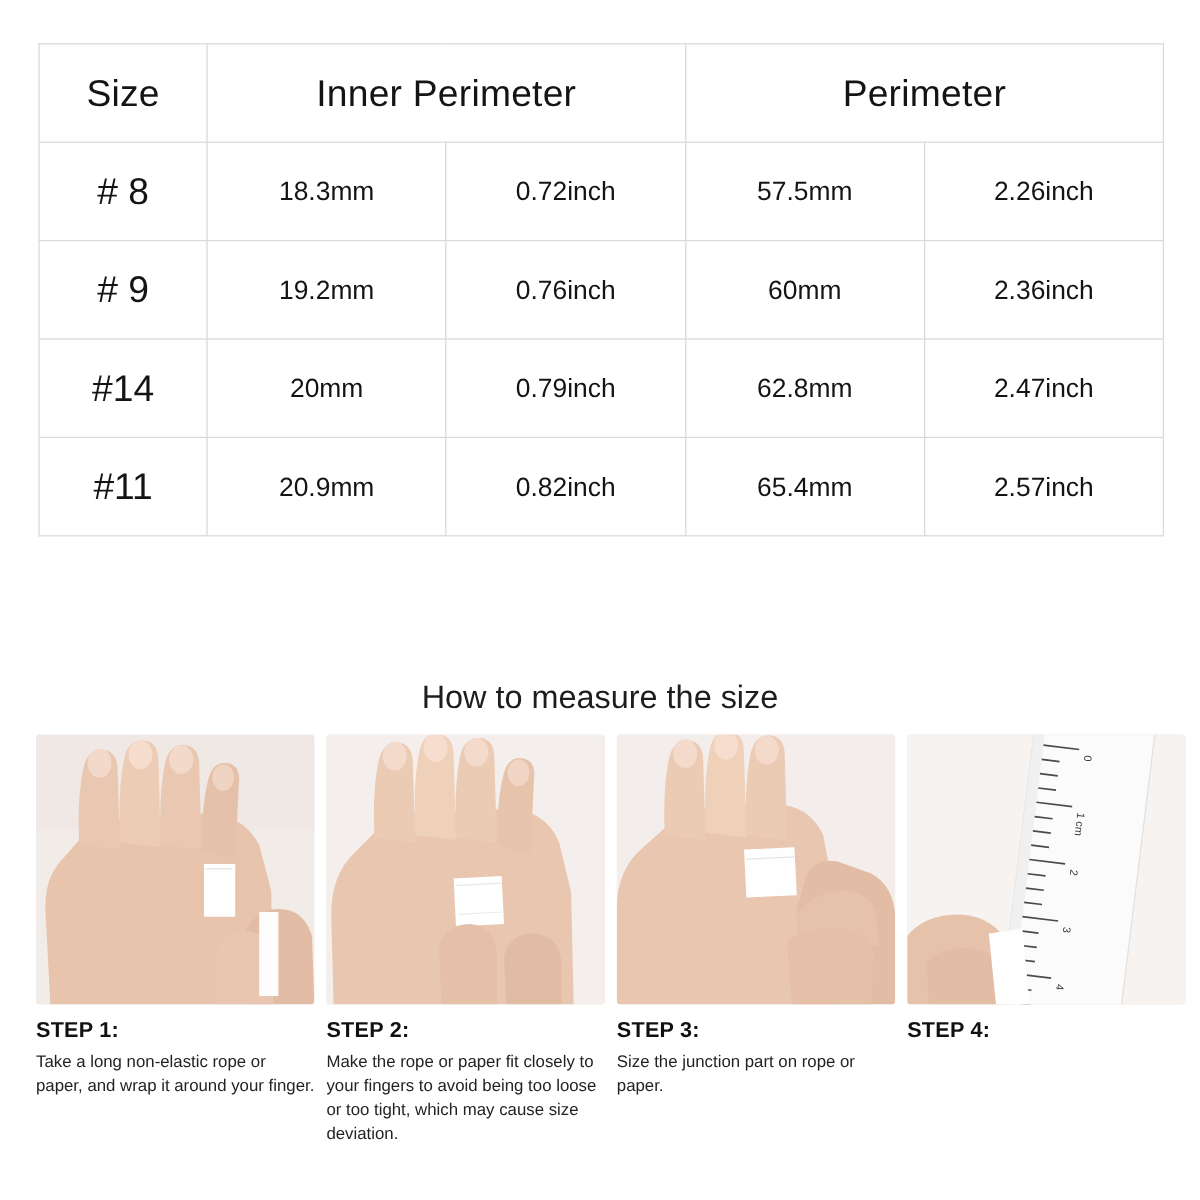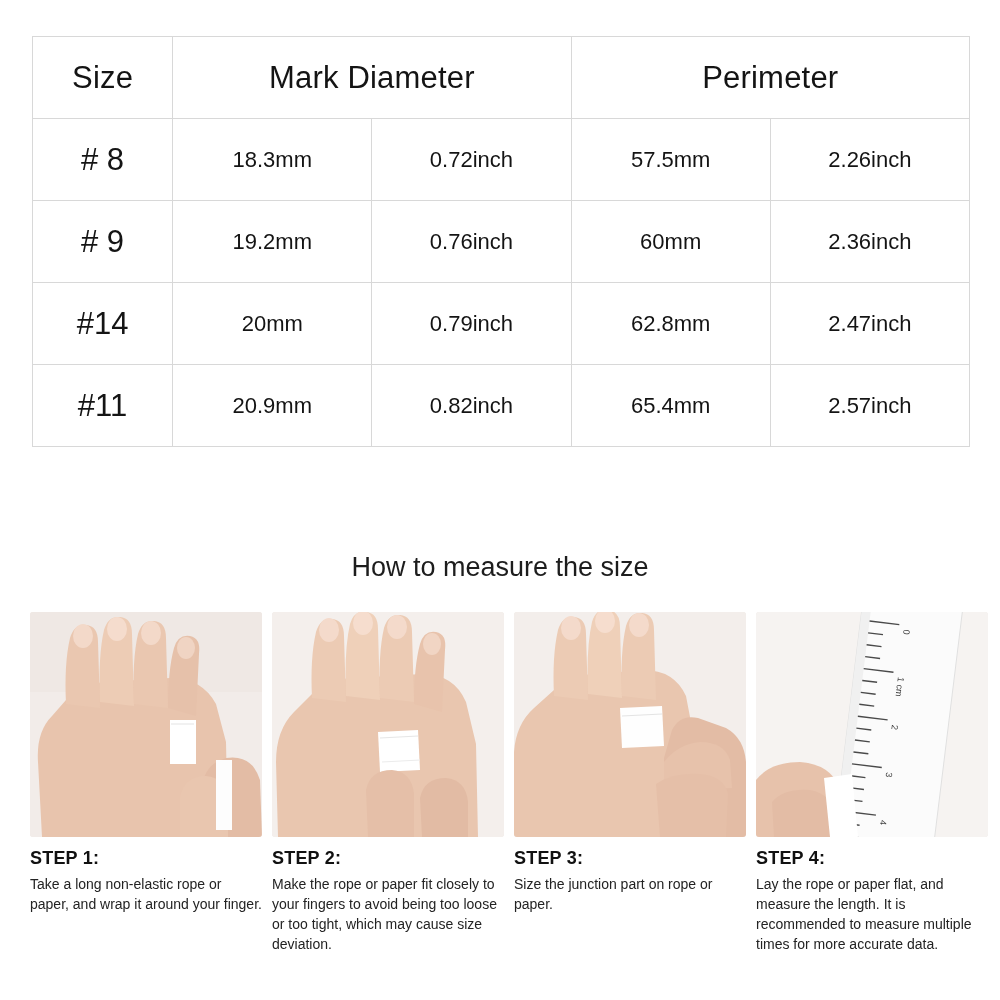--- a/index.html
+++ b/index.html
@@ -67,21 +67,21 @@
     font-size: 22px;
   }
   
   td.val-left {
     text-align: center;
   }
 
   
   .howto-title {
     position: absolute;
-    top: 552px;
+    top: 566px;
     left: 0;
     width: 1000px;
     text-align: center;
     font-size: 27px;
     color: #1d1d1d;
   }
 
   .steps {
     position: absolute;
     top: 612px;
@@ -127,21 +127,21 @@
       <colgroup>
         <col class="col-size">
         <col class="col-q">
         <col class="col-q">
         <col class="col-q">
         <col class="col-q">
       </colgroup>
       <thead>
         <tr>
           <th class="head-cell">Size</th>
-          <th class="head-cell" colspan="2">Mark Diameter</th>
+          <th class="head-cell" colspan="2">Inner Perimeter</th>
           <th class="head-cell" colspan="2">Perimeter</th>
         </tr>
       </thead>
       <tbody>
         <tr>
           <td class="size-cell"># 8</td>
           <td class="val-cell val-left">18.3mm</td>
           <td class="val-cell">0.72inch</td>
           <td class="val-cell">57.5mm</td>
           <td class="val-cell">2.26inch</td>
@@ -295,17 +295,16 @@
             </g>
           </g>
 
           <path d="M0 225 L0 168 Q14 150 44 150 Q74 152 84 176 L86 225 Z" fill="#e7c2ab"></path>
           <path d="M18 225 L16 190 Q28 176 54 178 Q76 182 80 204 L80 225 Z" fill="#e3bca5"></path>
 
           <path d="M68 166 L96 162 L102 225 L74 225 Z" fill="#ffffff"></path>
         </svg>
       </div>
       <div class="step-label">STEP 4:</div>
-      <div class="step-text">Lay the rope or paper flat, and measure the length. It is recommended to measure multiple times for more accurate data.</div>
     </div>
 
   </div>
 </div>
 
 </body></html>

